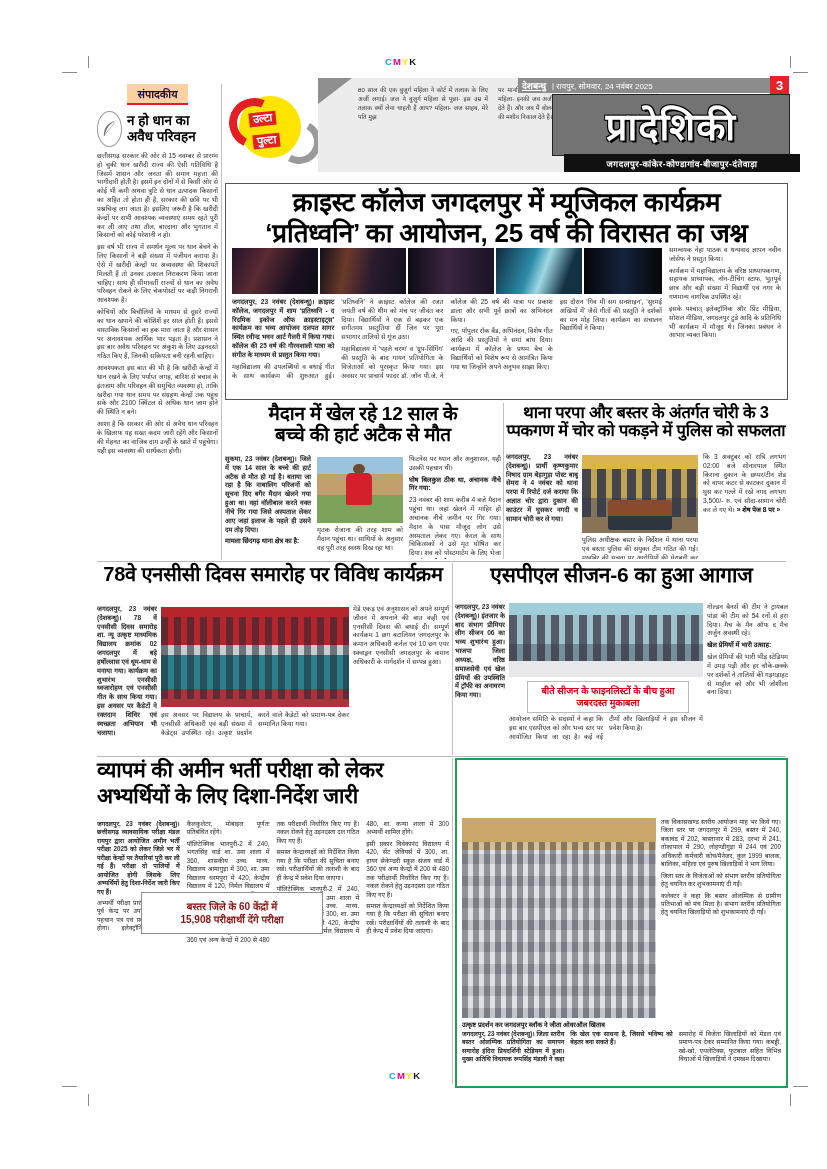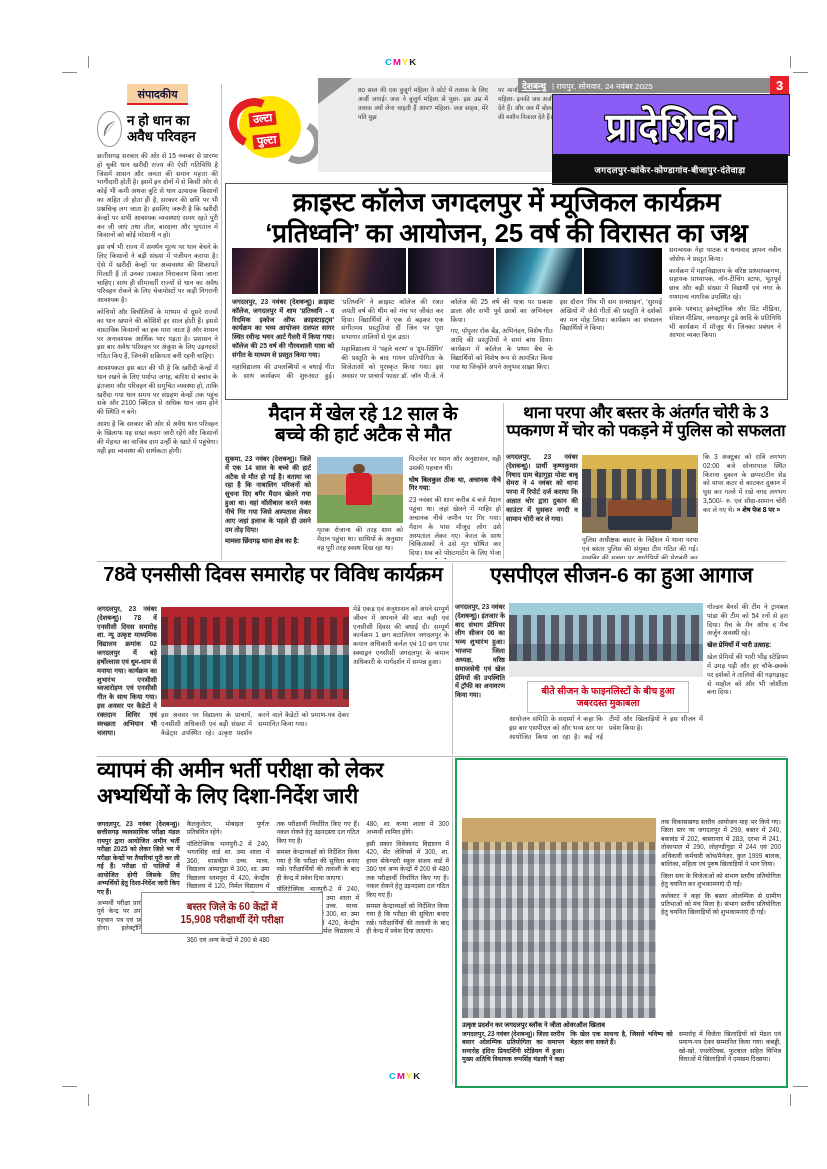--- a/index.html
+++ b/index.html
@@ -33,21 +33,21 @@
   .crescent-r{width:34px;height:34px;border:8px solid #e31e24;border-radius:50%;
               border-bottom-color:transparent;border-right-color:transparent;transform:rotate(-20deg);}
   .crescent-g{width:30px;height:30px;border:7px solid #9a9a9a;border-radius:50%;
               border-top-color:transparent;border-left-color:transparent;transform:rotate(-15deg);}
   .ribbon{background:#e31e24;color:#fff;font-weight:bold;font-size:11px;padding:0 4px;
           line-height:1.25;display:inline-block;transform:rotate(-6deg);}
   
   .graybar{background:#8c8c8c;color:#fff;display:flex;align-items:center;font-size:8px;}
   .pname{font-weight:bold;text-decoration:underline;font-size:9px;padding:0 4px;}
   .pno{background:#e62129;color:#fff;font-weight:bold;font-size:13px;display:flex;align-items:center;justify-content:center;}
-  .cyan{background:#8b5cf6;border:1px solid #222;display:flex;align-items:center;justify-content:center;}
+  .cyan{background:#737373;border:1px solid #222;display:flex;align-items:center;justify-content:center;}
   .cyan span{color:#fff;font-weight:bold;font-size:38px;letter-spacing:1px;
              text-shadow:2px 2px 0 #000,-1px -1px 0 #000,1px -1px 0 #000,-1px 1px 0 #000;}
   .blackstrip{background:#101010;color:#fff;font-weight:bold;font-size:8.5px;letter-spacing:.5px;
               display:flex;align-items:center;justify-content:center;}
   
   .storybox{border:1px solid #555;}
   .pullbox{border:1px solid #8f8f8f;background:#fff;color:#8b1515;font-weight:bold;
            font-size:10px;line-height:1.3;display:flex;flex-direction:column;align-items:center;justify-content:center;text-align:center;}
   .redbox{border:1px solid #bbb;background:#fff;color:#d1001c;font-weight:bold;font-size:9.5px;
           line-height:1.3;display:flex;flex-direction:column;align-items:center;justify-content:center;text-align:center;}
@@ -147,21 +147,21 @@
 
   <div class="abs graybar" style="left:518px;top:78px;width:252px;height:15px">
     <span class="pname">देशबन्धु</span>
     <span style="padding:0 2px">|</span>
     <span style="flex:1;text-align:left">रायपुर, सोमवार, 24 नवंबर 2025</span>
   </div>
   <div class="abs pno" style="left:770px;top:76px;width:19px;height:19px">3</div>
   <div class="abs cyan" style="left:552px;top:94px;width:236px;height:60px">
     <span>प्रादेशिकी</span>
   </div>
-  <div class="abs blackstrip" style="left:552px;top:154px;width:236px;height:31px">
+  <div class="abs blackstrip" style="left:564px;top:154px;width:236px;height:18px">
     <span>जगदलपुर-कांकेर-कोण्डागांव-बीजापुर-दंतेवाड़ा</span>
   </div>
 
   <div class="abs storybox" style="left:225px;top:183px;width:561px;height:215px">
     <div class="hl center" style="font-size:26px;margin-top:4px">क्राइस्ट कॉलेज जगदलपुर में म्यूजिकल कार्यक्रम</div>
     <div class="hl center" style="font-size:26px;margin-top:2px">‘प्रतिध्वनि’ का आयोजन, 25 वर्ष की विरासत का जश्न</div>
     <div class="ph ph-stage1" style="left:6px;top:64px;width:86px;height:46px"></div>
     <div class="ph ph-stage2" style="left:94px;top:64px;width:86px;height:46px"></div>
     <div class="ph ph-stage3" style="left:182px;top:64px;width:86px;height:46px"></div>
     <div class="ph ph-stage4" style="left:270px;top:64px;width:86px;height:46px"></div>

